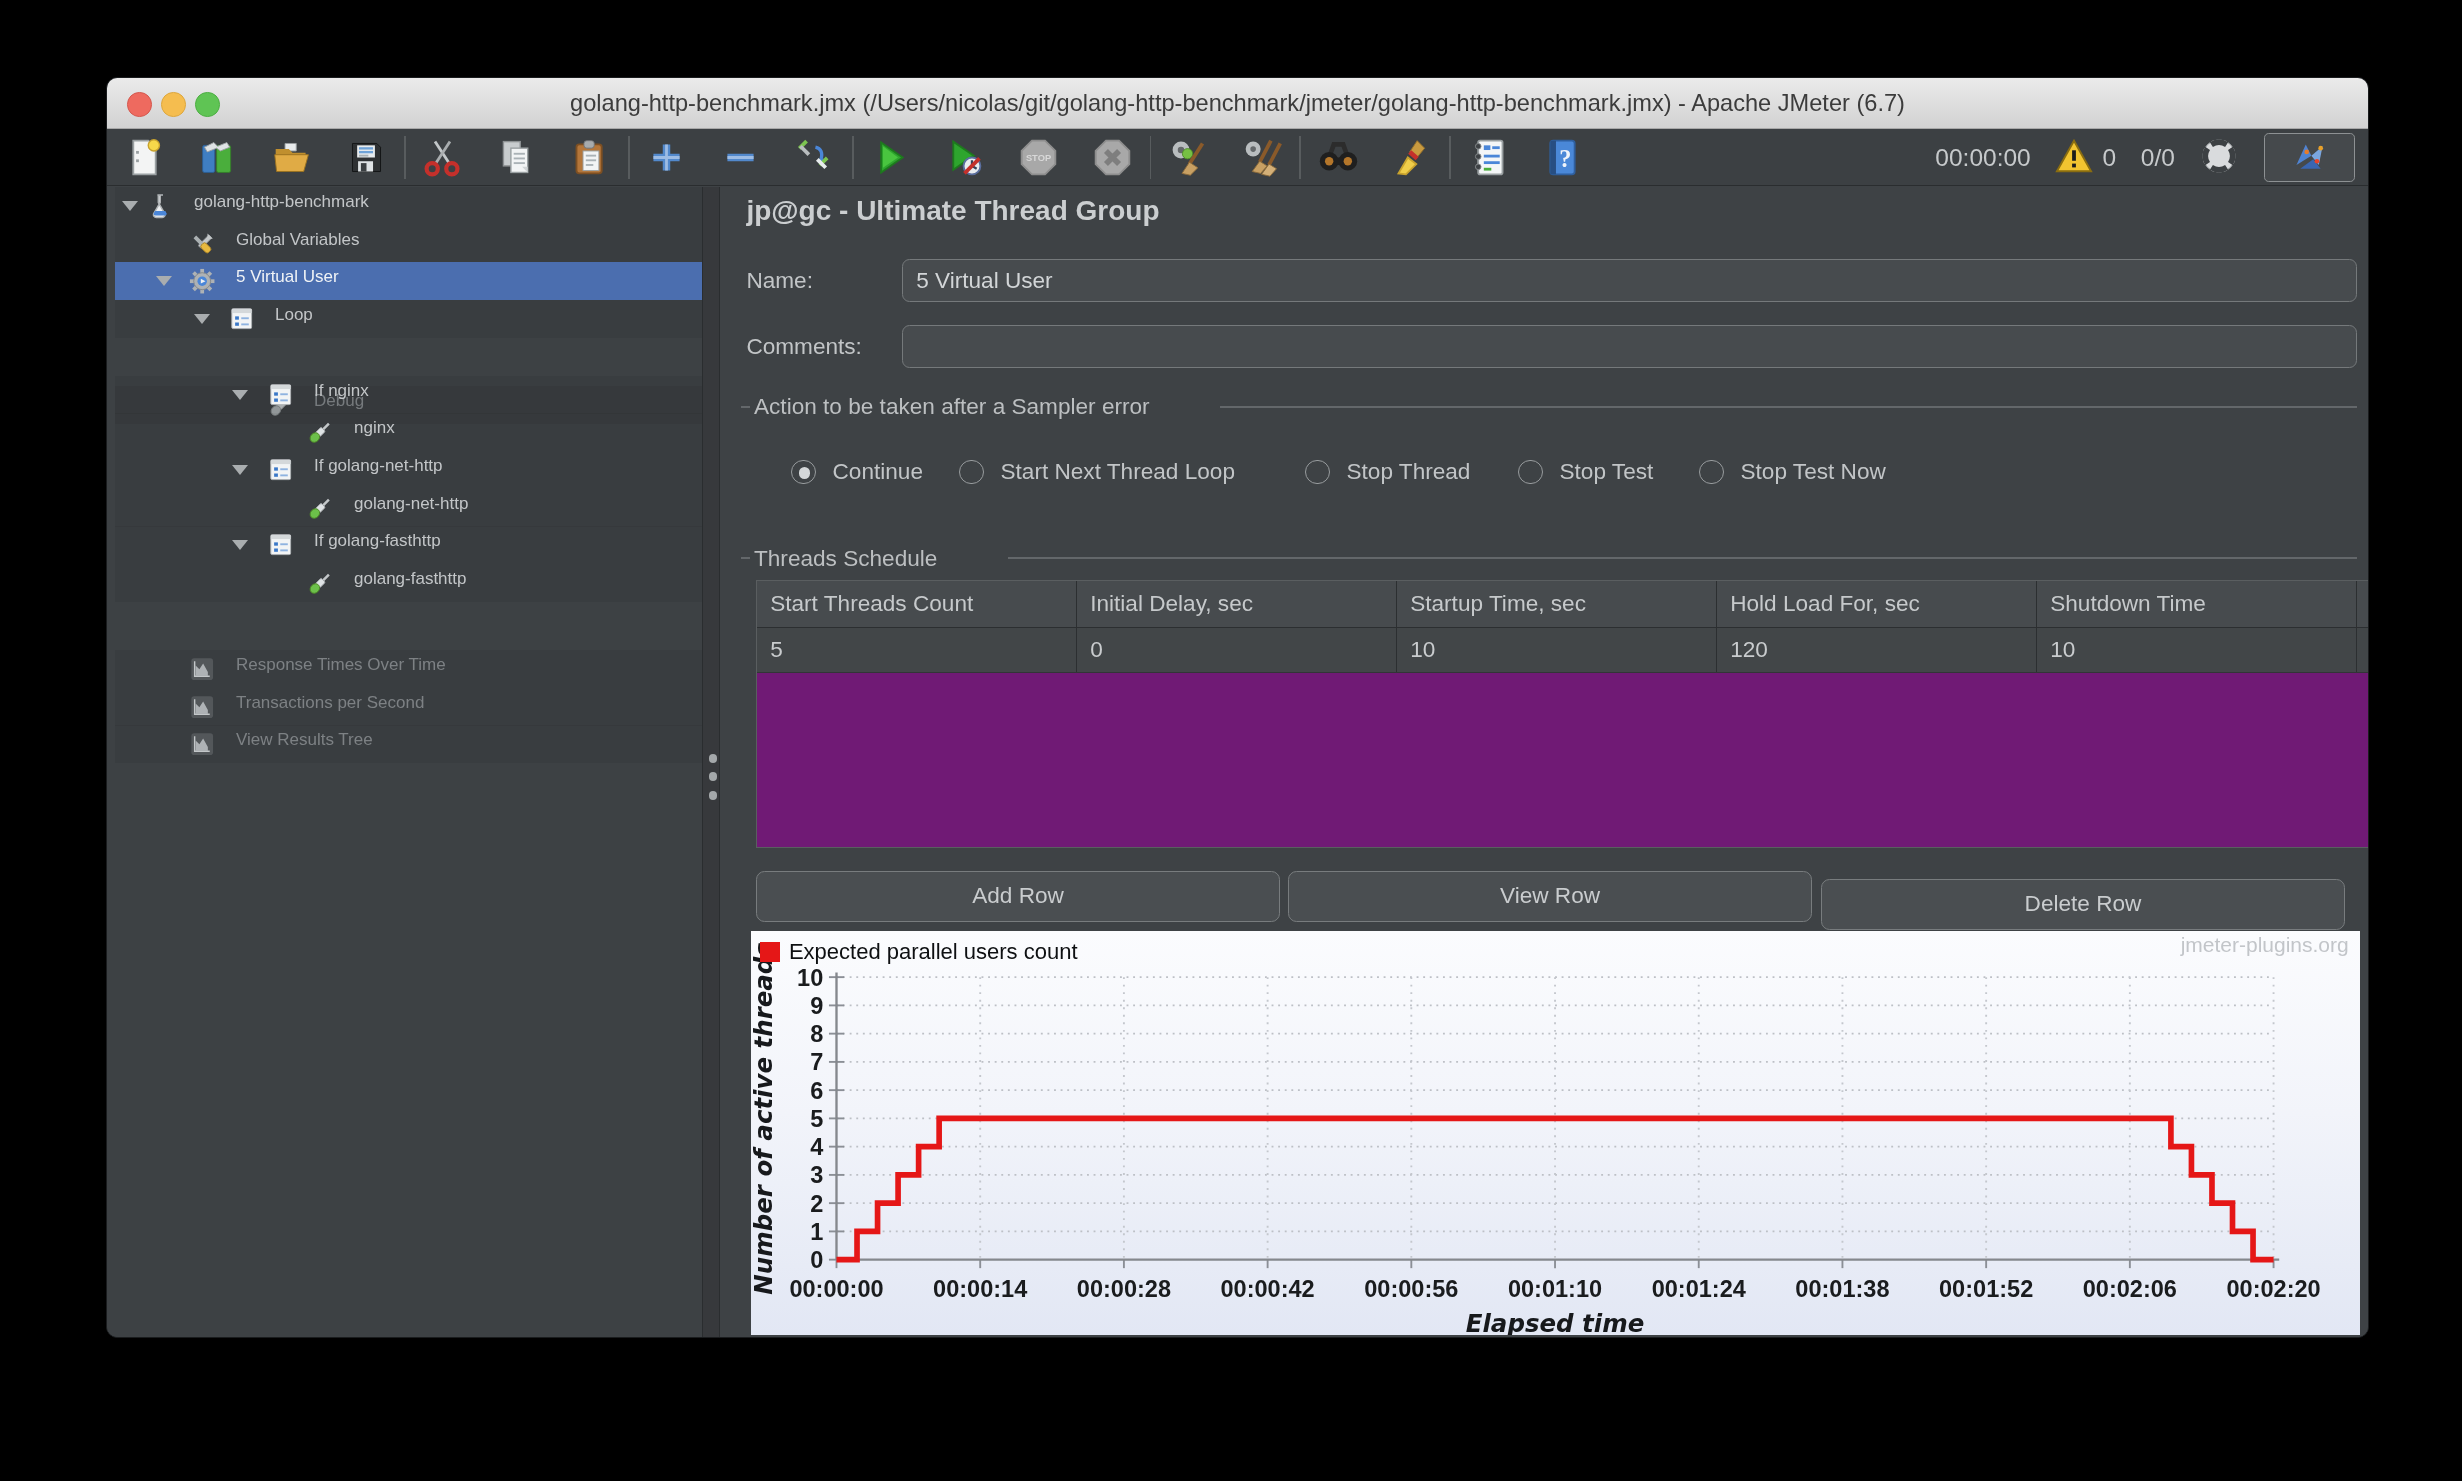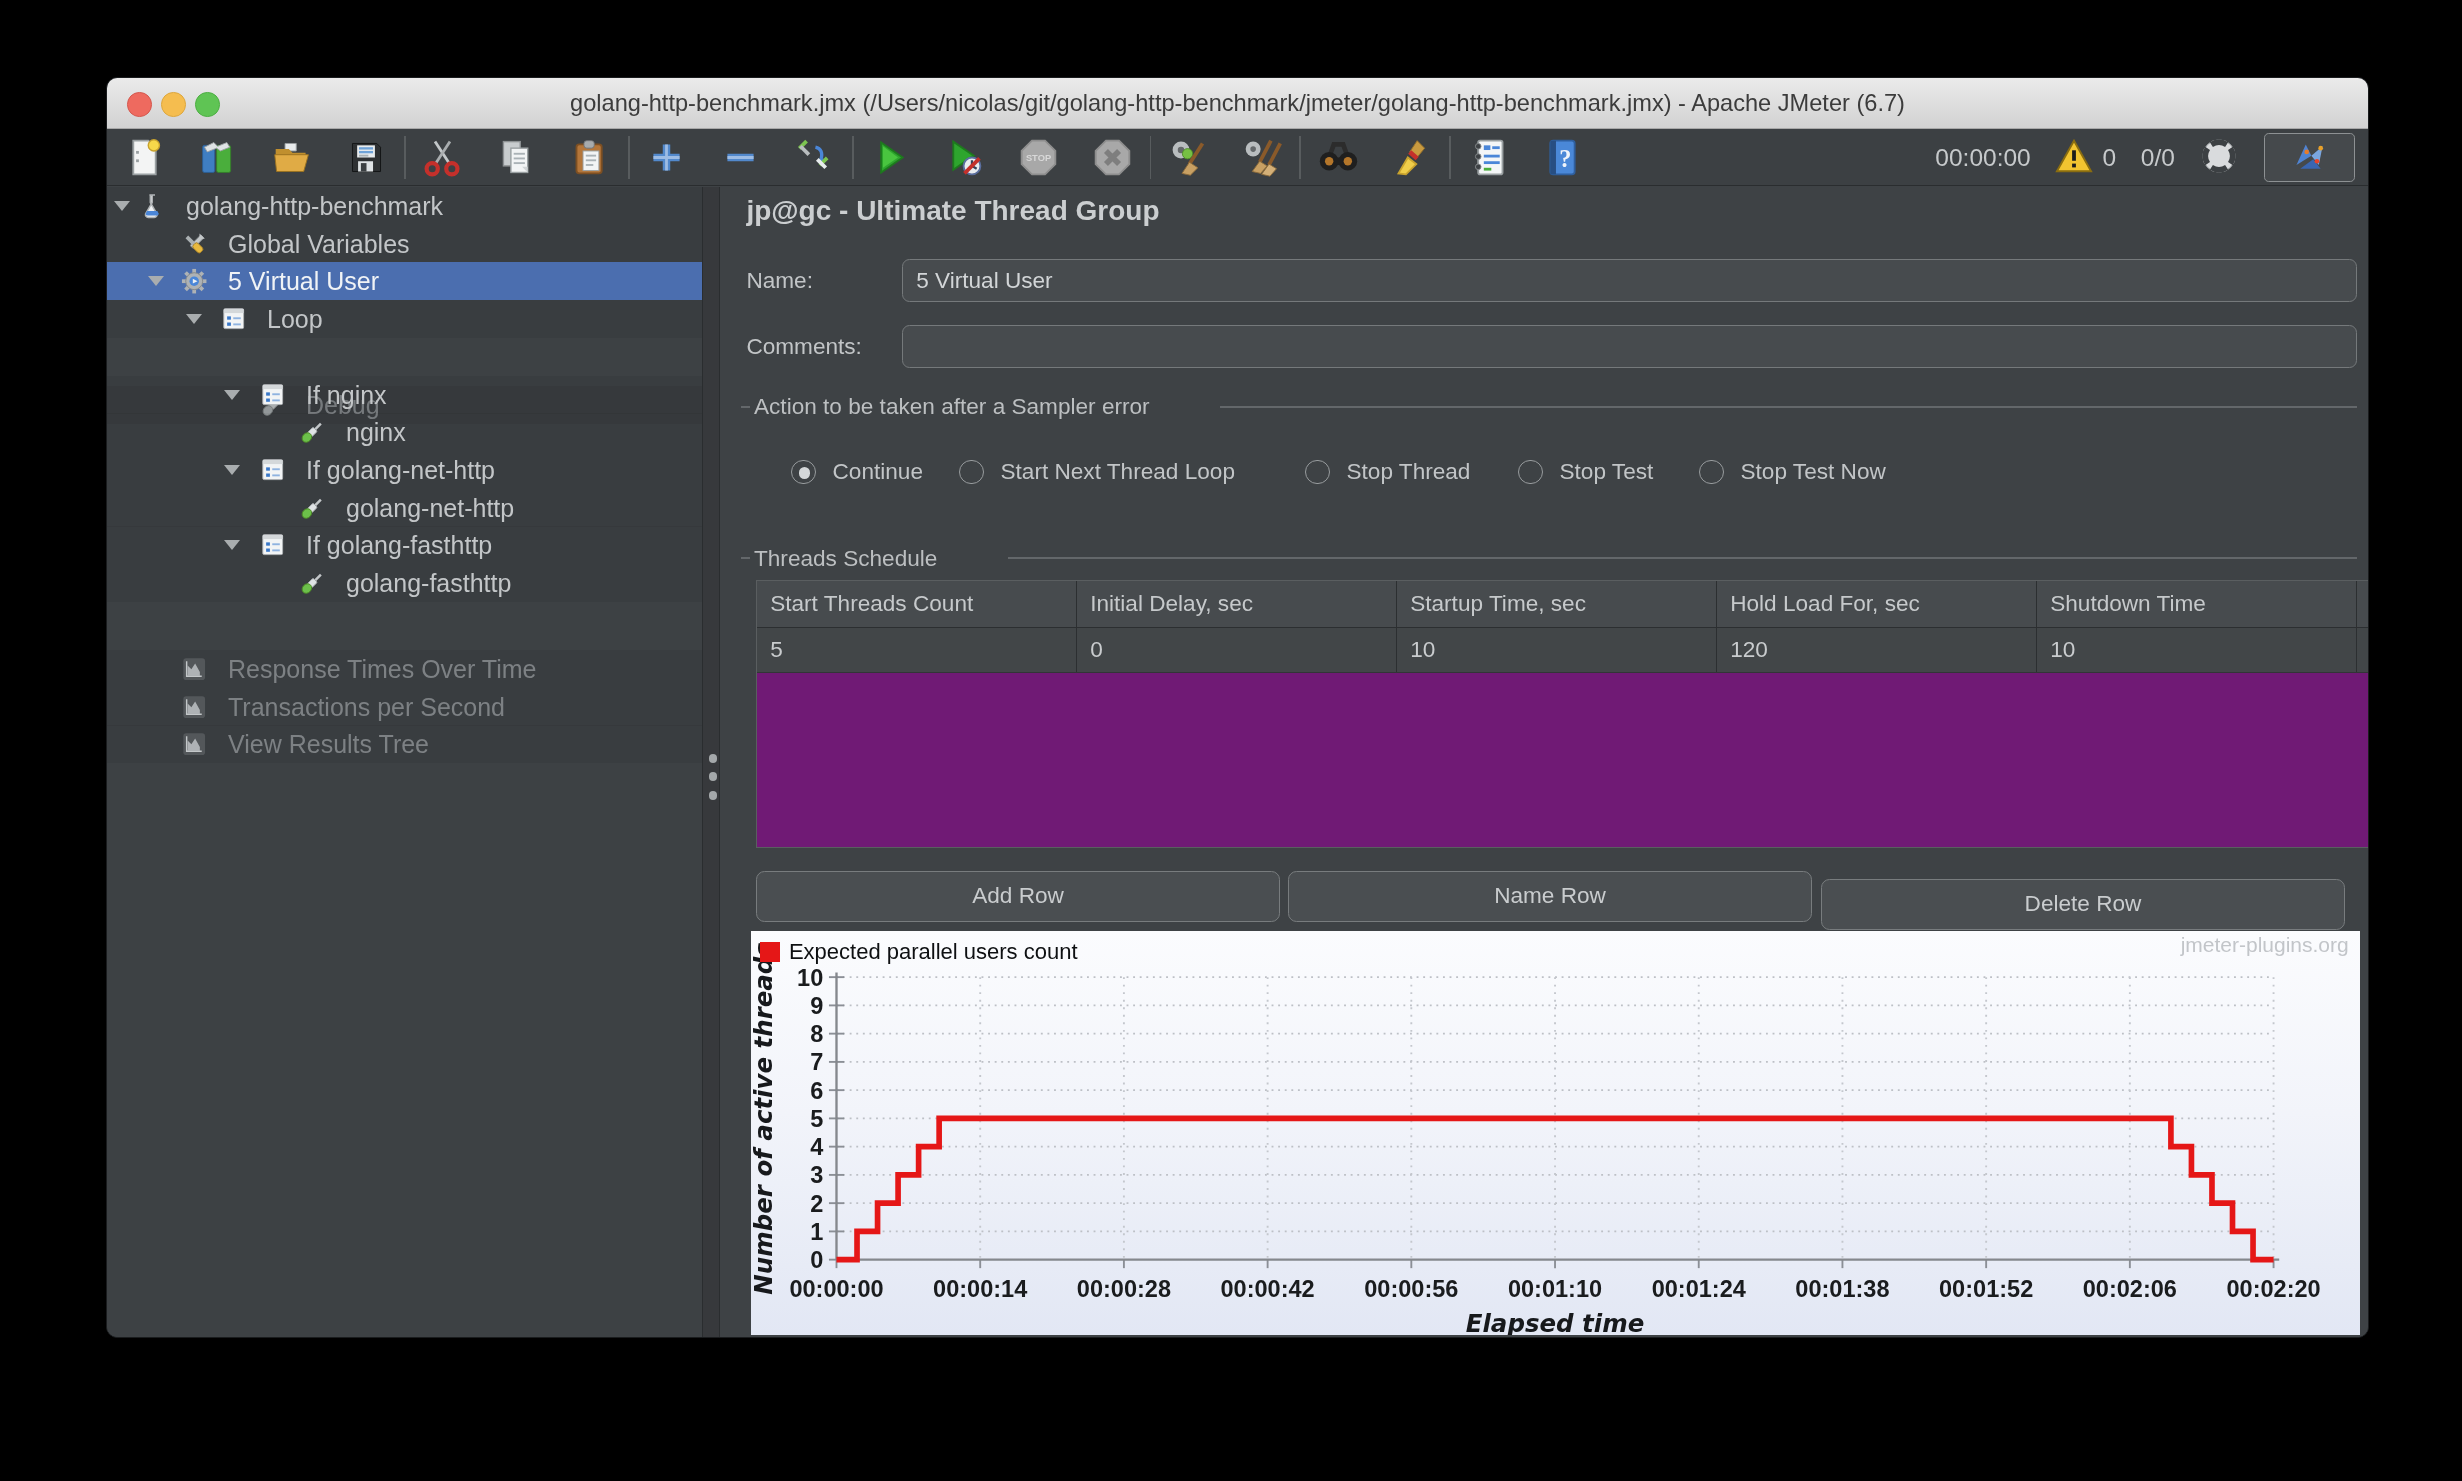--- a/index.html
+++ b/index.html
@@ -28,22 +28,22 @@
 
   
   #content { position:absolute; left:0; top:109px; width:2263px; height:1152px; }
   #tree-panel { position:absolute; left:0; top:0; width:595px; height:100%; background:#3d4144; }
   #divider { position:absolute; left:595px; top:0; width:18px; height:100%; background:#37393c;
     border-left:0.9px solid #2a2d2f; border-right:0.9px solid #2a2d2f; }
   .grip-dot { position:absolute; left:5.7px; width:8.5px; height:8.5px; border-radius:50%; background:#a4a8aa; }
   #main-panel { position:absolute; left:613px; top:0; width:1650px; height:100%; background:#3e4245; }
 
   
-  .tree-row { position:absolute; left:0; width:595px; height:38px; display:flex; align-items:center;
-    color:#c3c6c8; font-size:25px; white-space:nowrap; background:rgba(0,0,0,0.05);text-align:right; }
+  .tree-row { position:absolute; left:8px; width:595px; height:38px; display:flex; align-items:center;
+    color:#c3c6c8; font-size:17px; white-space:nowrap; background:rgba(0,0,0,0.05);text-align:right; }
   .tree-row.selected { background:#4b6eaf; color:#f0f3f6; }
   .tree-row.disabled { color:#7d8184;margin-top:48px; }
   .tree-arrow { position:absolute; width:0; height:0; border-left:8.5px solid transparent;
     border-right:8.5px solid transparent; border-top:10.4px solid #a9adaf; top:14px; }
   .tree-icon { position:absolute; top:5.7px; width:26.4px; height:26.4px; }
   .tree-label { position:absolute; top:4.7px; }
 
   
   .panel-title { position:absolute; left:26.4px; top:7.5px; font-size:28px; font-weight:600; color:#cbced0; }
   .fld-label { position:absolute; left:26.4px; font-size:22.6px; color:#c2c5c7; }
@@ -515,21 +515,21 @@
           <div class="td-row">
             <div class="td-cell">5</div>
             <div class="td-cell">0</div>
             <div class="td-cell">10</div>
             <div class="td-cell">120</div>
             <div class="td-cell">10</div>
           </div>
         </div>
       <div id="row-buttons">
           <div class="row-btn" style="left: 36px;">Add Row</div>
-          <div class="row-btn" style="left: 568px;">Name Row</div>
+          <div class="row-btn" style="left: 568px;">View Row</div>
           <div class="row-btn" style="left: 1101px; margin-top: 8px;">Delete Row</div>
         </div>
 
       <div id="chart">
         <div id="chart-watermark">jmeter-plugins.org</div>
         <div id="chart-legend">
           <span id="legend-swatch" style="background: rgb(229, 23, 23);"></span>
           <span id="legend-text">Expected parallel users count</span>
         </div>
         <div id="chart-svg-holder"><svg width="1609" height="404" viewBox="0 0 1707 429">

